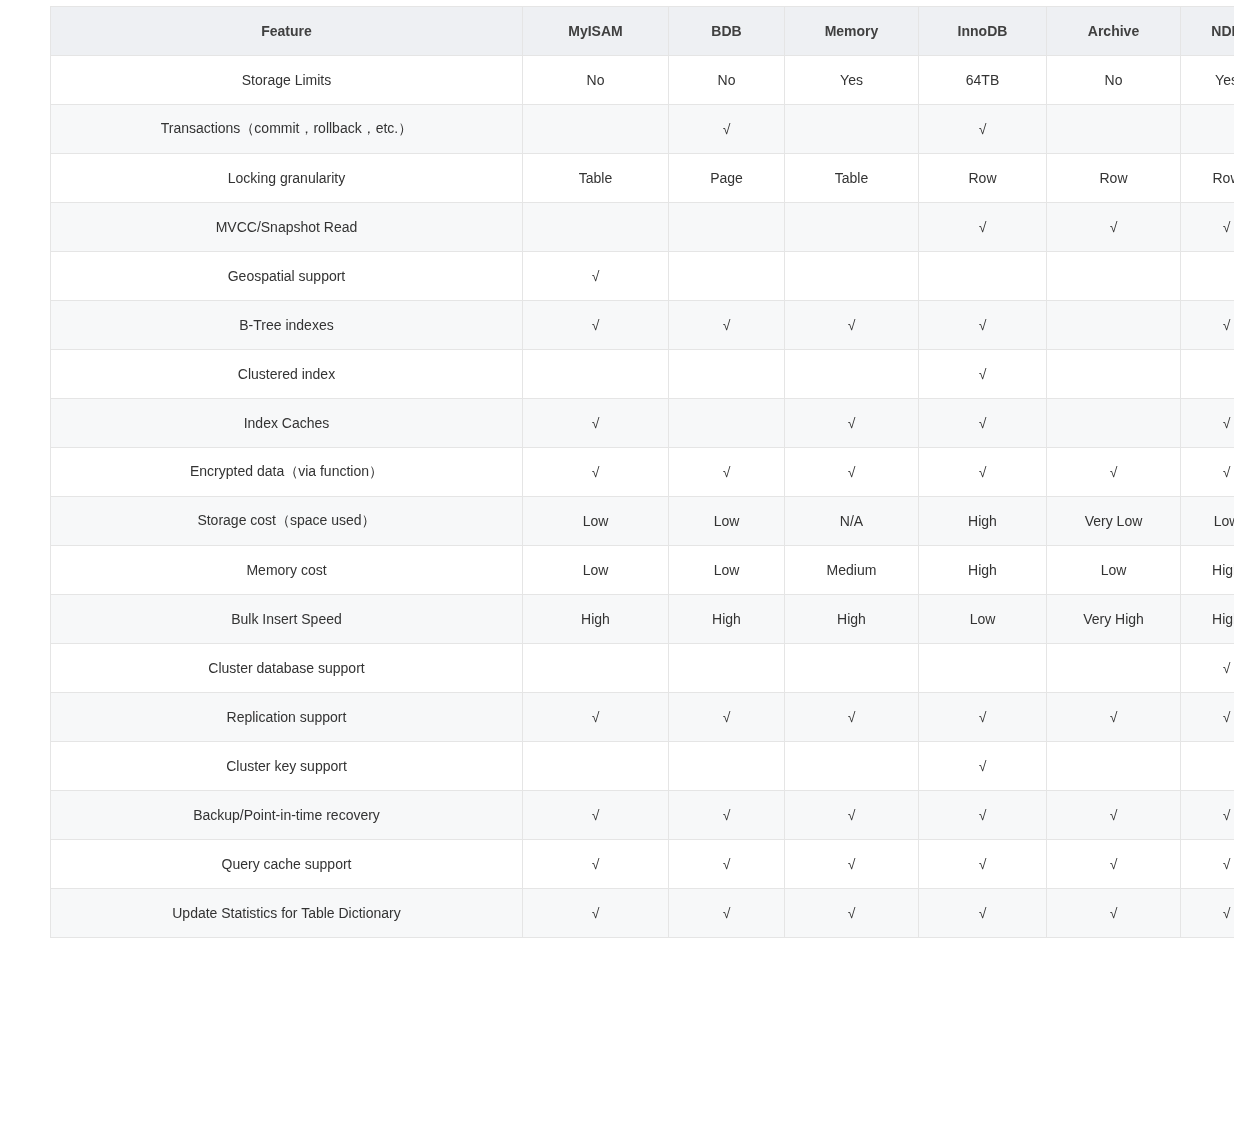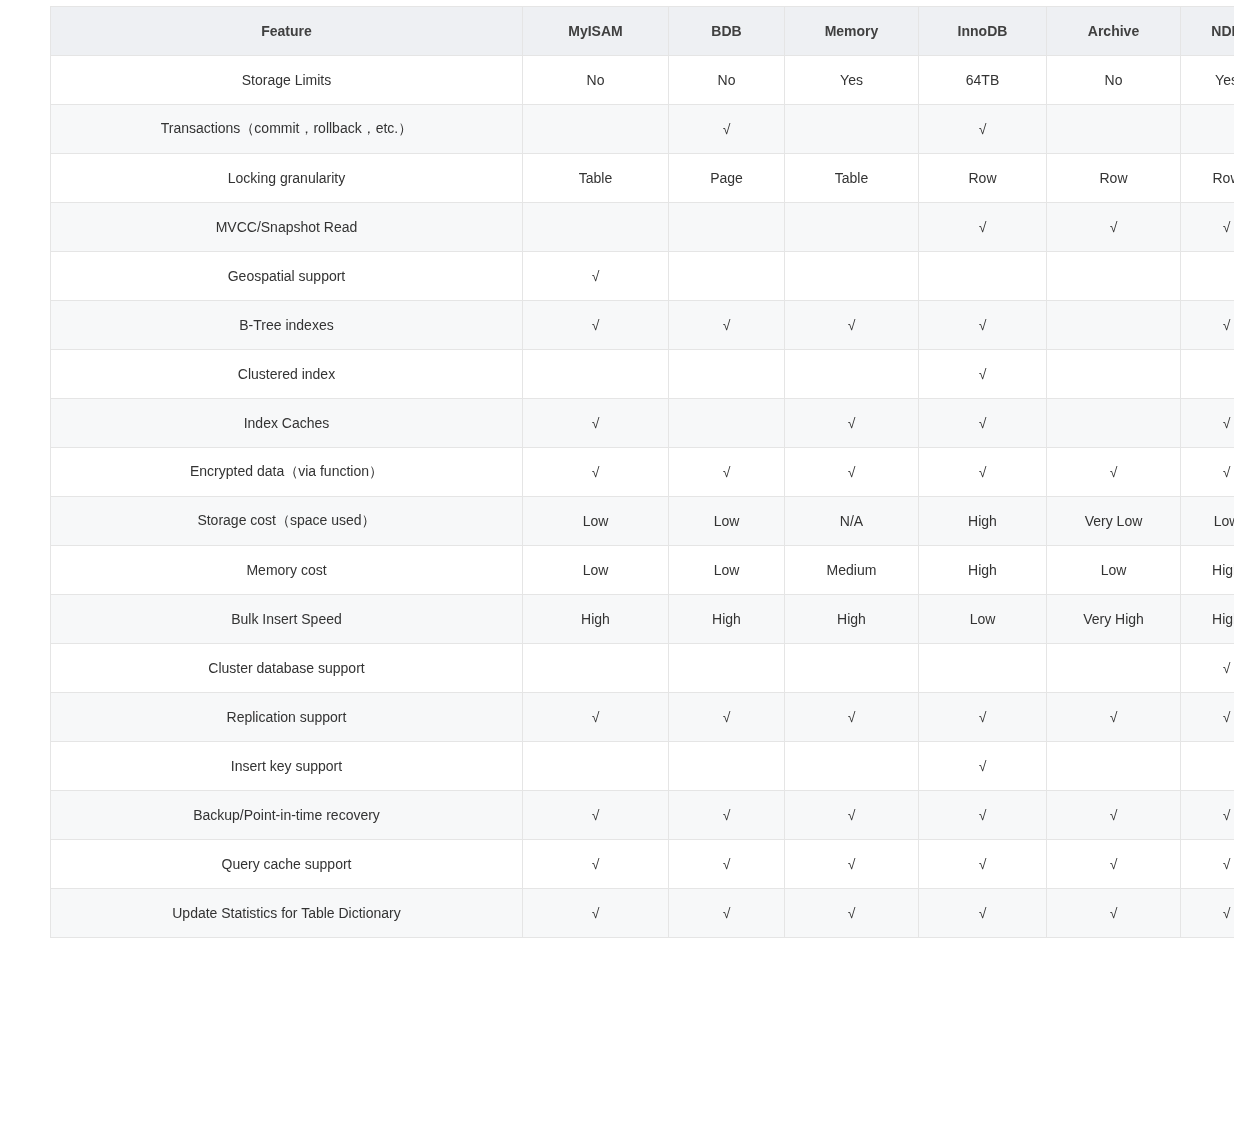--- a/index.html
+++ b/index.html
@@ -200,21 +200,21 @@
         <tr>
           <td>Replication support</td>
           <td>√</td>
           <td>√</td>
           <td>√</td>
           <td>√</td>
           <td>√</td>
           <td>√</td>
         </tr>
         <tr>
-          <td>Insert key support</td>
+          <td>Cluster key support</td>
           <td></td>
           <td></td>
           <td></td>
           <td>√</td>
           <td></td>
           <td></td>
         </tr>
         <tr>
           <td>Backup/Point-in-time recovery</td>
           <td>√</td>

